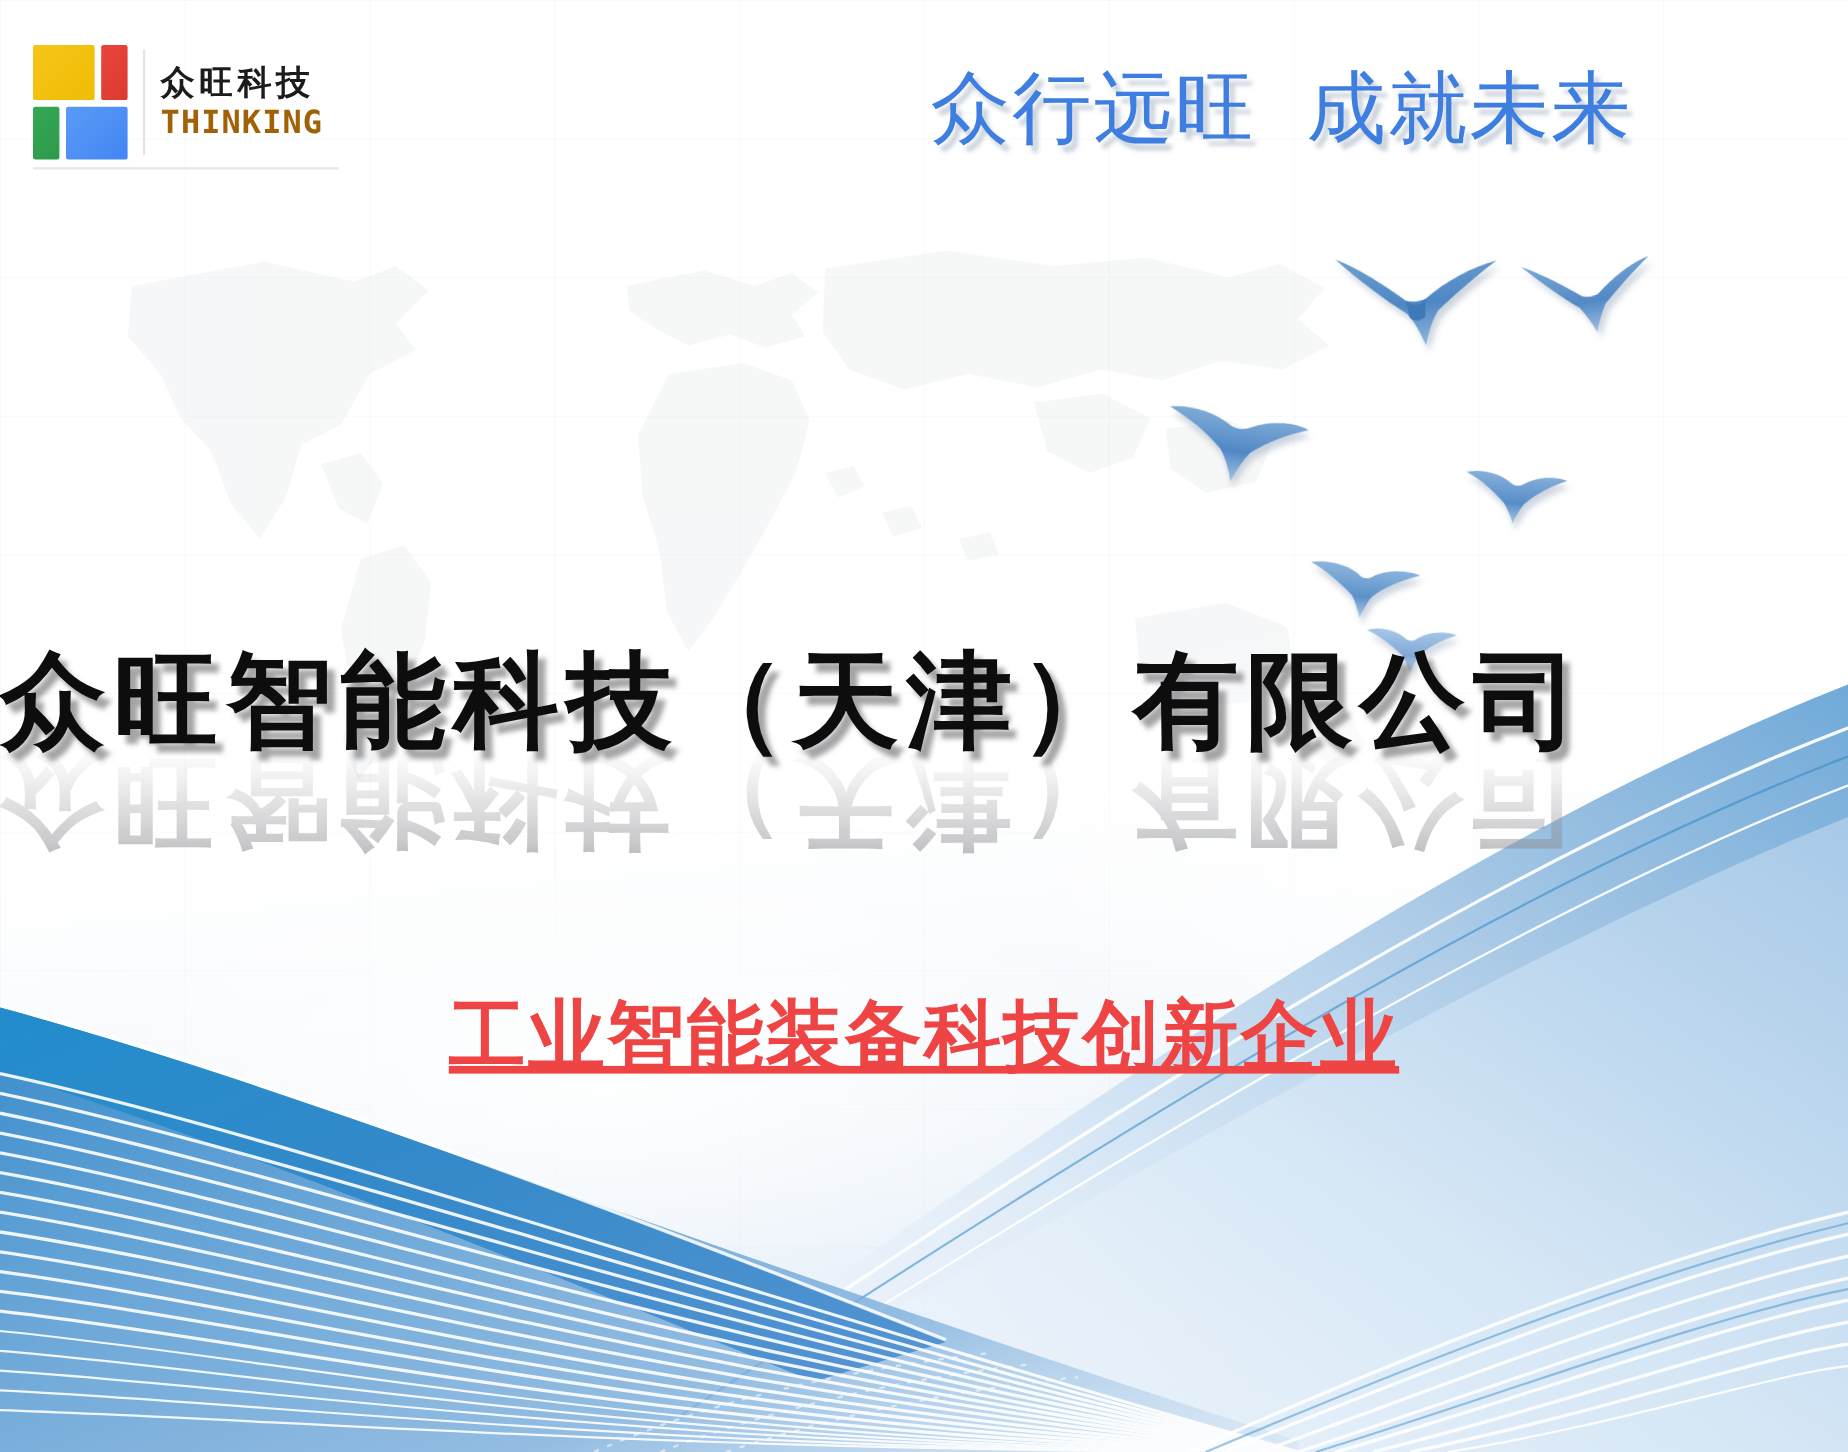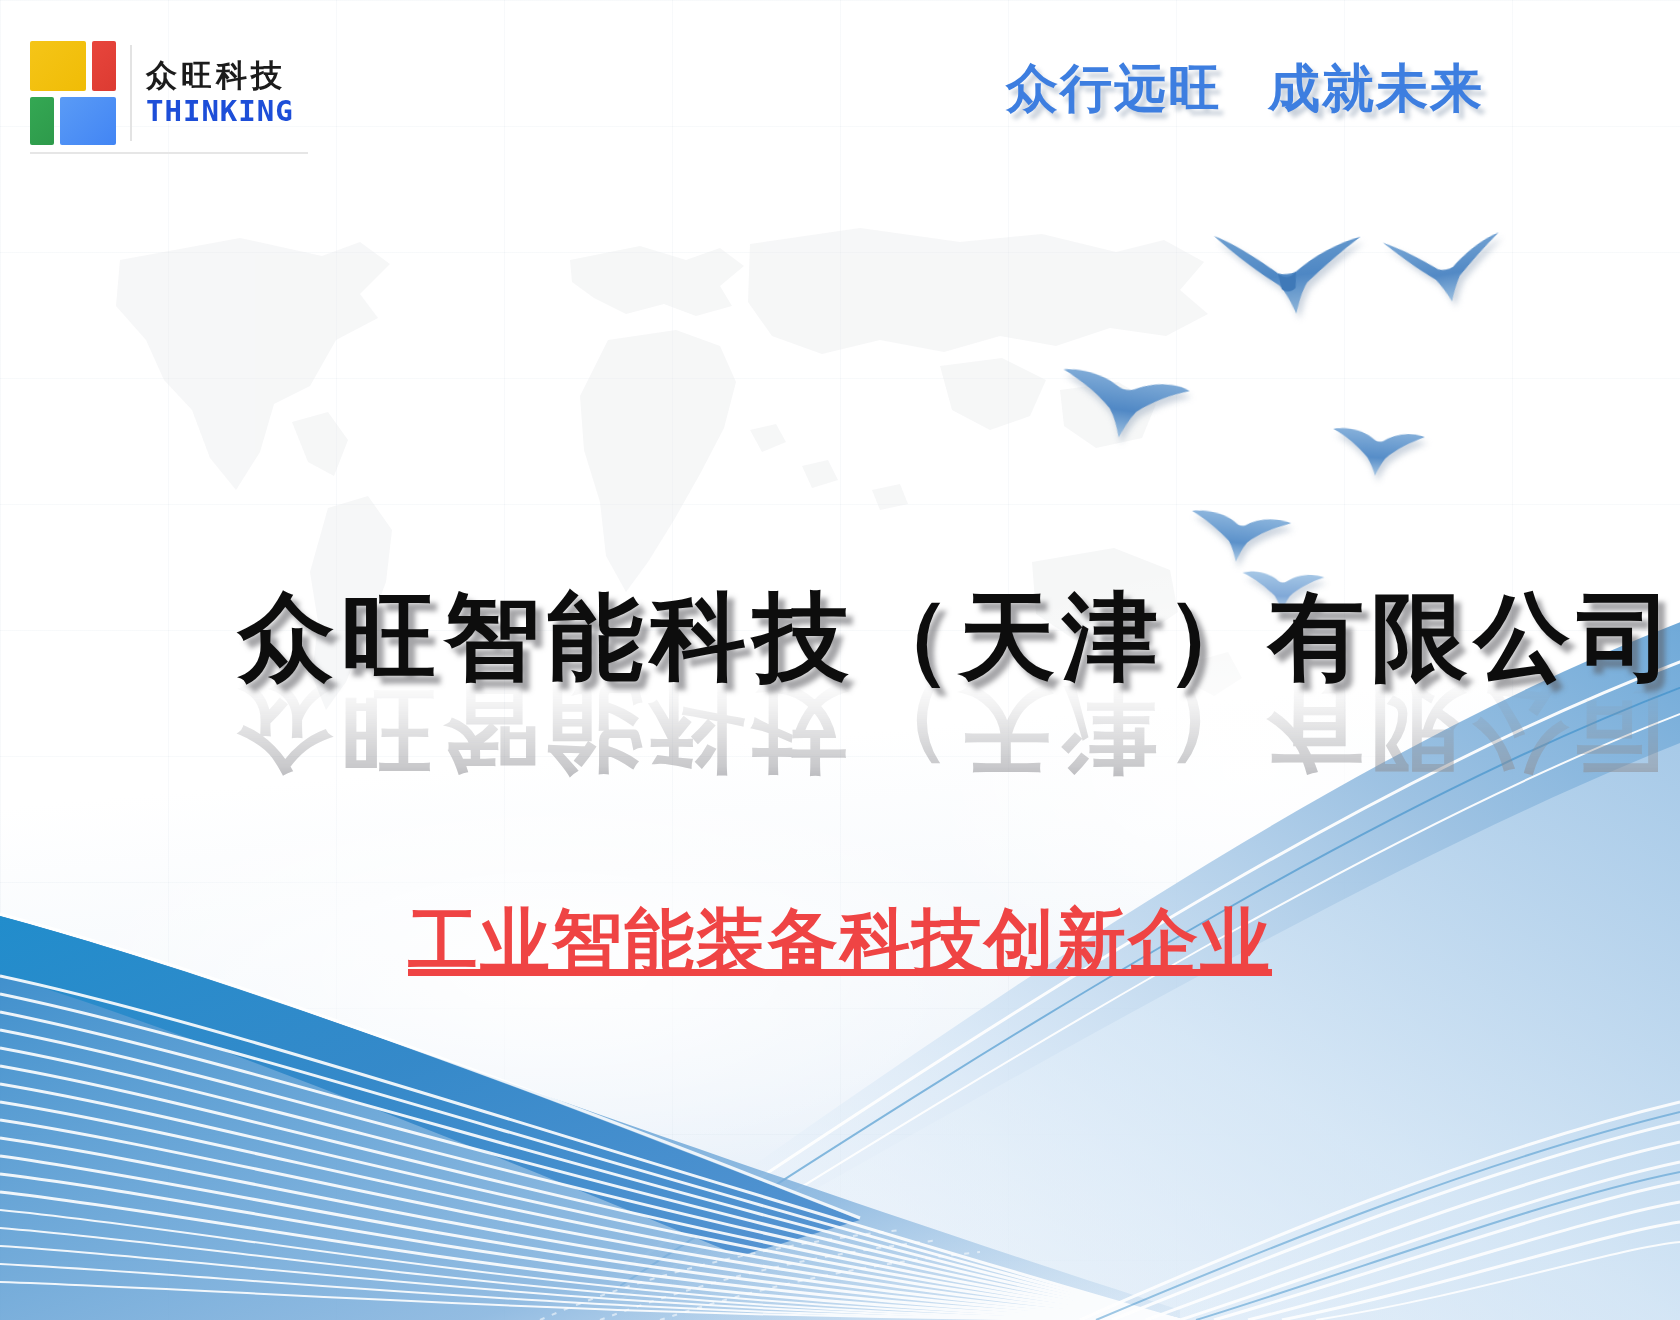--- a/index.html
+++ b/index.html
@@ -95,45 +95,44 @@
   }
   .logo-text{ display:flex; flex-direction:column; gap:6px; }
   .logo-cn{
     font-family:"DejaVu Sans","Liberation Sans",sans-serif;
     font-size:31px; font-weight:700; letter-spacing:4px;
     color:#1b1b1b; line-height:1;
   }
   .logo-en{
     font-family:"DejaVu Sans Mono","Liberation Mono",monospace;
     font-size:29px; font-weight:700; letter-spacing:1px;
-    color:#1d4ed8; line-height:1;
+    color:#a16207; line-height:1;
   }
   .logo-rule{
     position:absolute; left:30px; top:152px; width:278px; height:2px;
     background:#e6e6e6;
   }
 
   
   .tagline{
     position:absolute; right:196px; top:62px;
     font-family:"DejaVu Sans","Liberation Sans",sans-serif;
-    font-size:52px; font-weight:700;
+    font-size:72px; font-weight:400;
     letter-spacing:2px;
     color:#3d7ee0;
     text-shadow:5px 6px 4px rgba(120,140,165,.40);
     white-space:nowrap;
     line-height:1;
   }
   .tagline .gap{ display:inline-block; width:46px; }
 
   
   .title-wrap{
     position:absolute; left:0; right:0; top:586px;
-    text-align:right;
-    padding-left:36px;
+    text-align:left;
   }
   .main-title{
     font-family:"DejaVu Sans","Liberation Sans",sans-serif;
     font-size:96px; font-weight:700; letter-spacing:7px;
     color:#0d0d0d;
     line-height:1.08;
     white-space:nowrap;
     text-shadow:7px 8px 5px rgba(90,90,95,.55);
   }
   .title-reflection{

